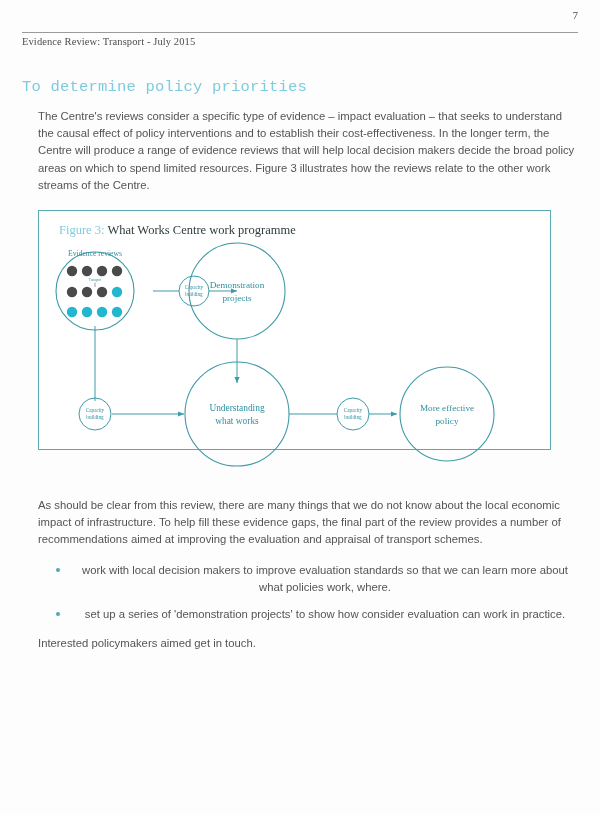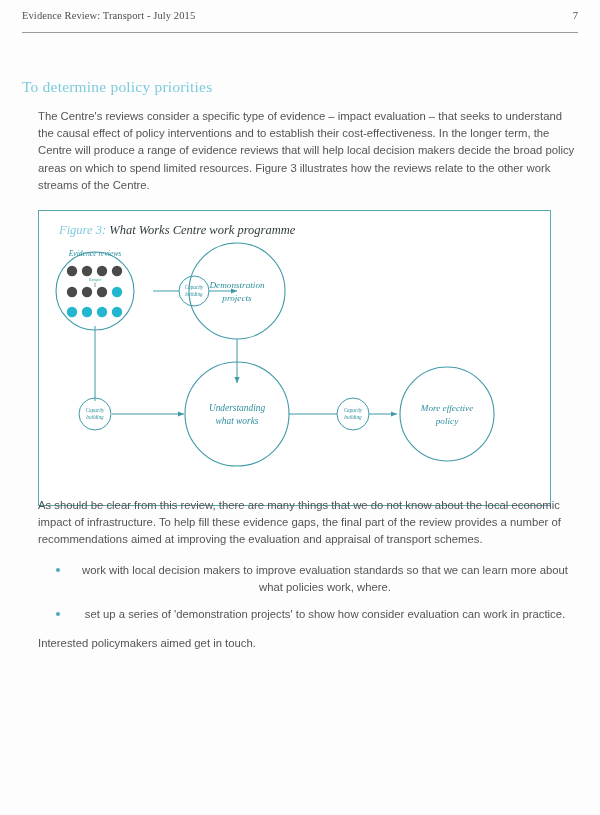--- a/index.html
+++ b/index.html
@@ -34,36 +34,37 @@
     display: flex;
     align-items: flex-start;
     justify-content: space-between;
   }
   .header-title {
     font-family: "Liberation Serif", serif;
     font-size: 10.5px;
     color: #4d4d4d;
     letter-spacing: 0.1px;
     white-space: nowrap;
+    margin-top: 26px;
   }
   .header-page {
     font-family: "Liberation Serif", serif;
     font-size: 10.5px;
     color: #4d4d4d;
   }
 
   
   .content {
     position: absolute;
     left: 22px;
     top: 78px;
     width: 556px;
   }
   h2.section-heading {
-    font-family: Liberation Serif, serif;
+    font-family: Liberation Mono, monospace;
     font-weight: normal;
     font-size: 15.5px;
     color: #7ecbdd;
     margin: 0 0 12px 0;
     letter-spacing: 0.2px;
   }
   h2.section-heading.sans {
     font-family: "Liberation Sans", sans-serif;
     font-size: 15px;
     color: #7ecbdd;
@@ -99,25 +100,24 @@
     border-radius: 50%;
     background: #4aa8b8;
   }
 
   
   .figure-box {
     position: absolute;
     left: 38px;
     top: 210px;
     width: 513px;
-    height: 296px;
+    height: 240px;
     border: 1px solid #5aa8b0;
     background: #ffffff;
     box-sizing: border-box;
-    font-style: italic;
   }
   .figure-caption {
     position: absolute;
     left: 20px;
     top: 12px;
     font-family: "Liberation Serif", serif;
     font-size: 12.5px;
     color: #2f3b3d;
     white-space: nowrap;
   }

